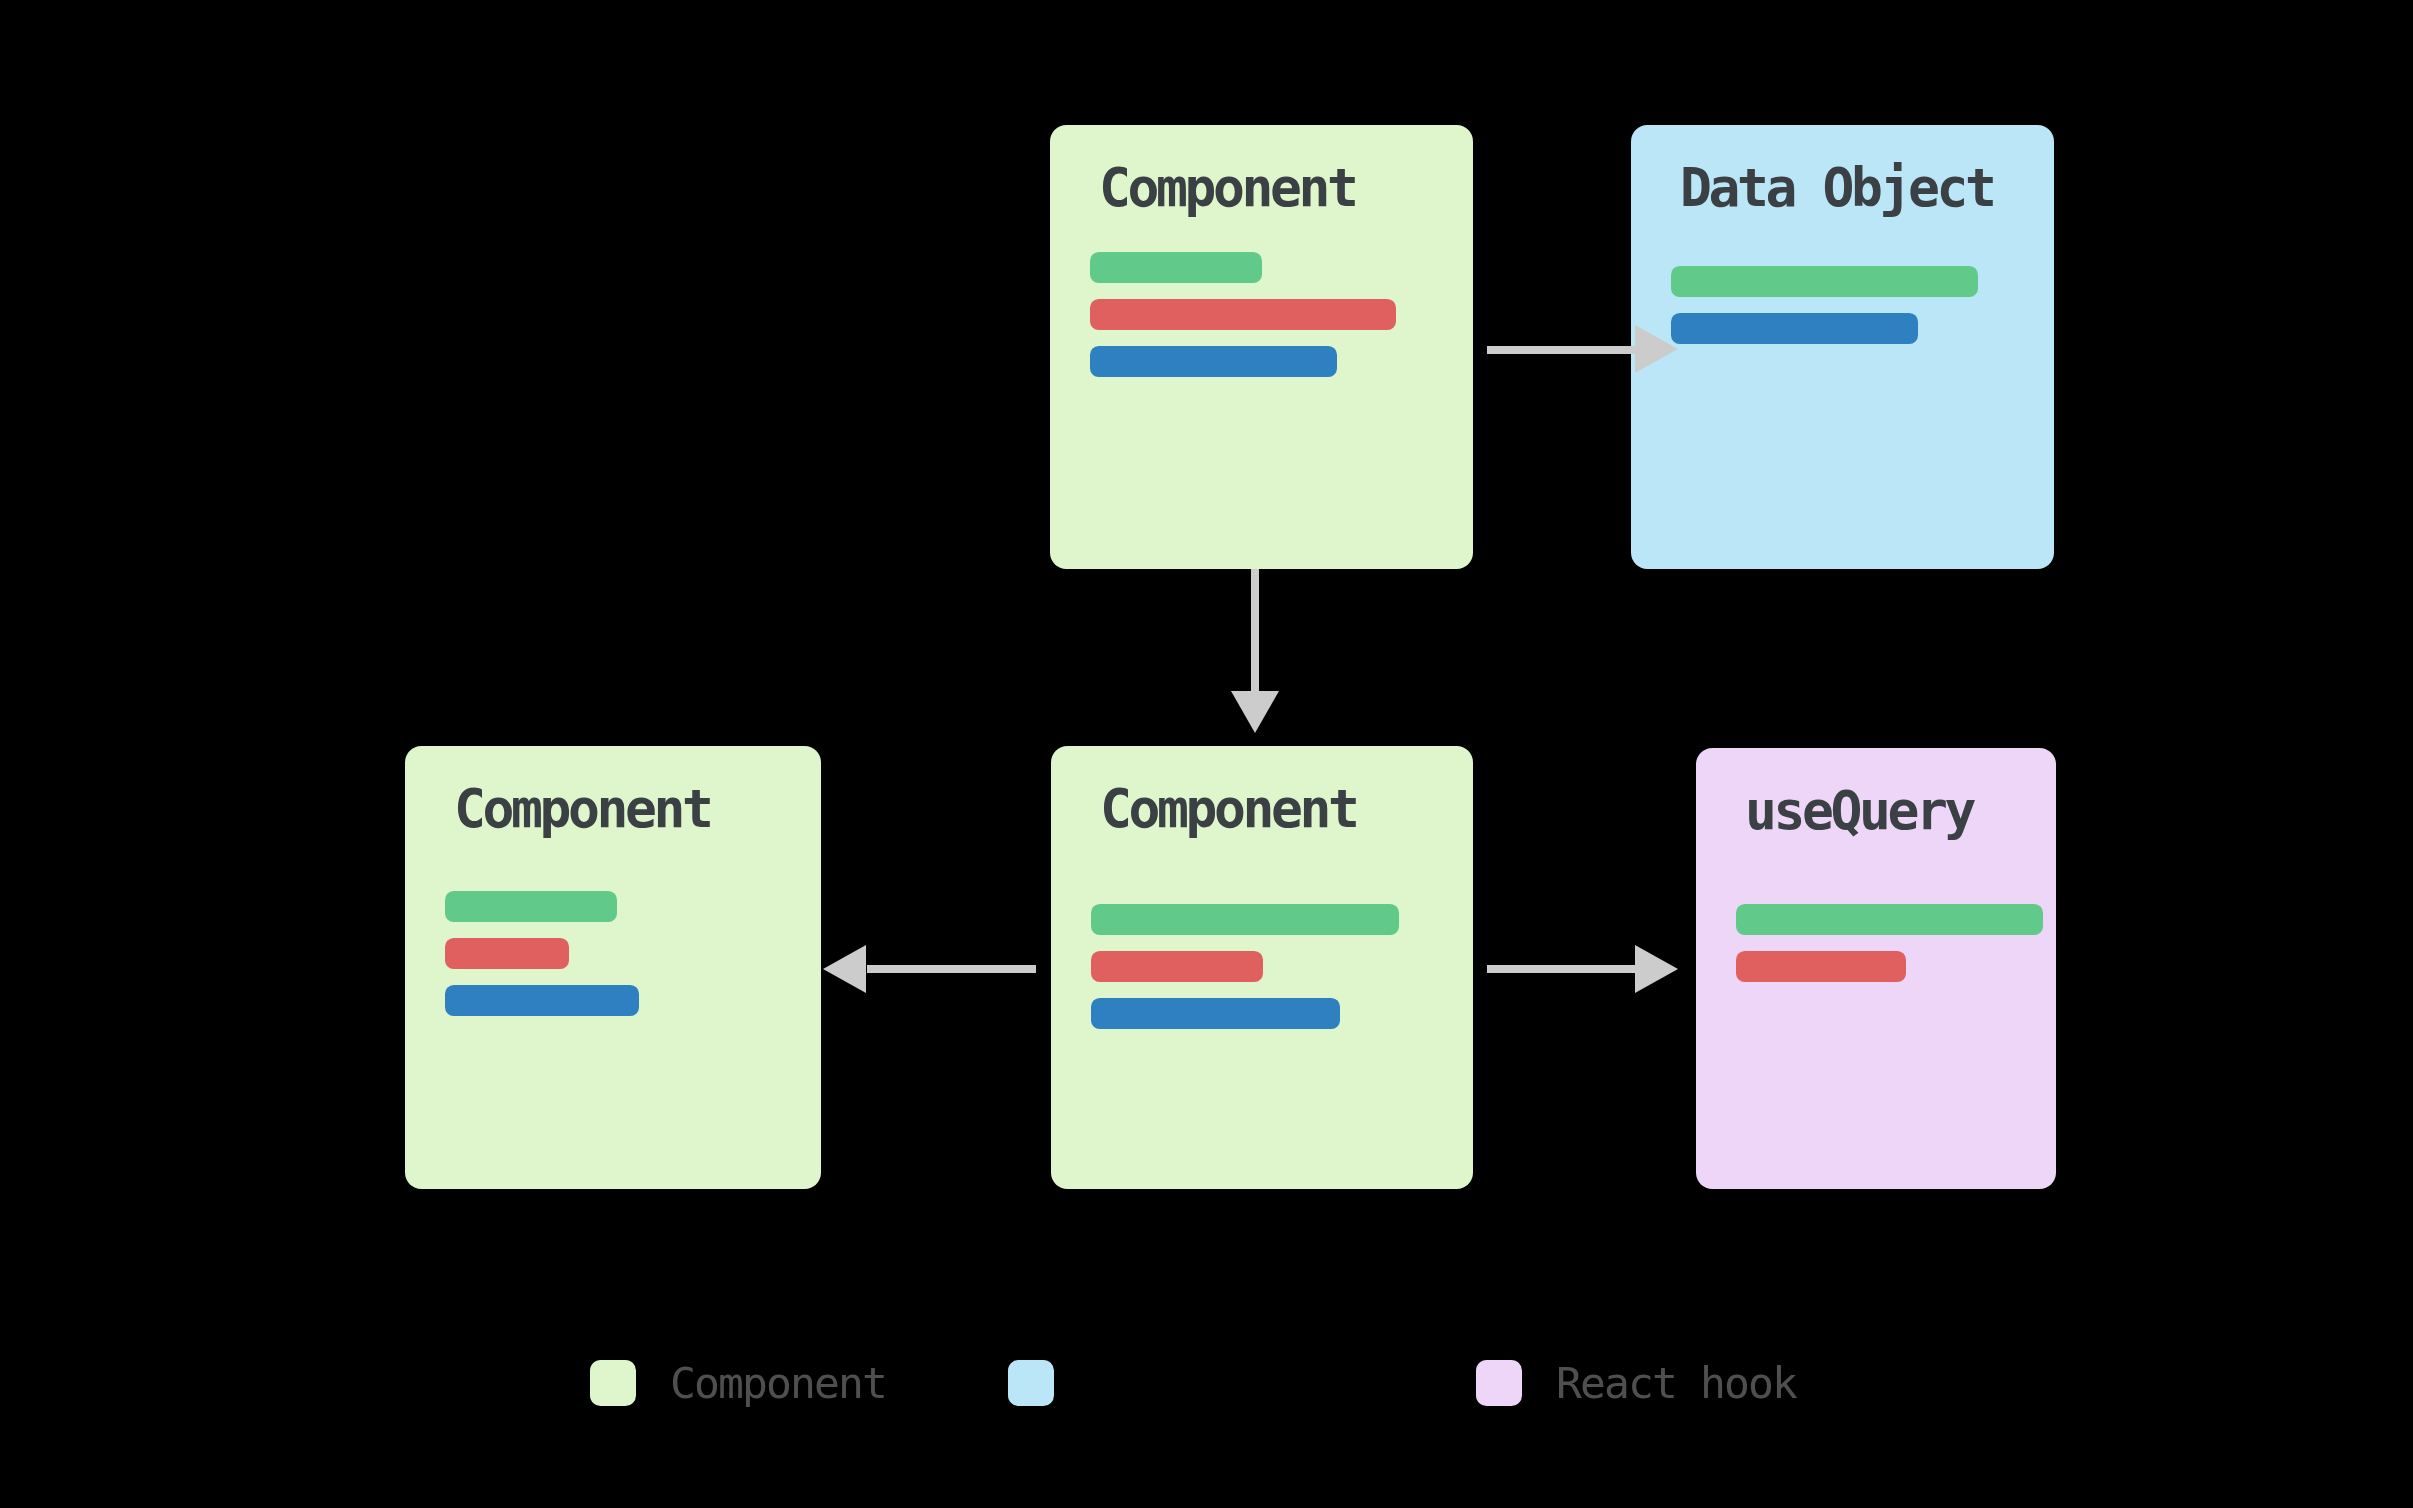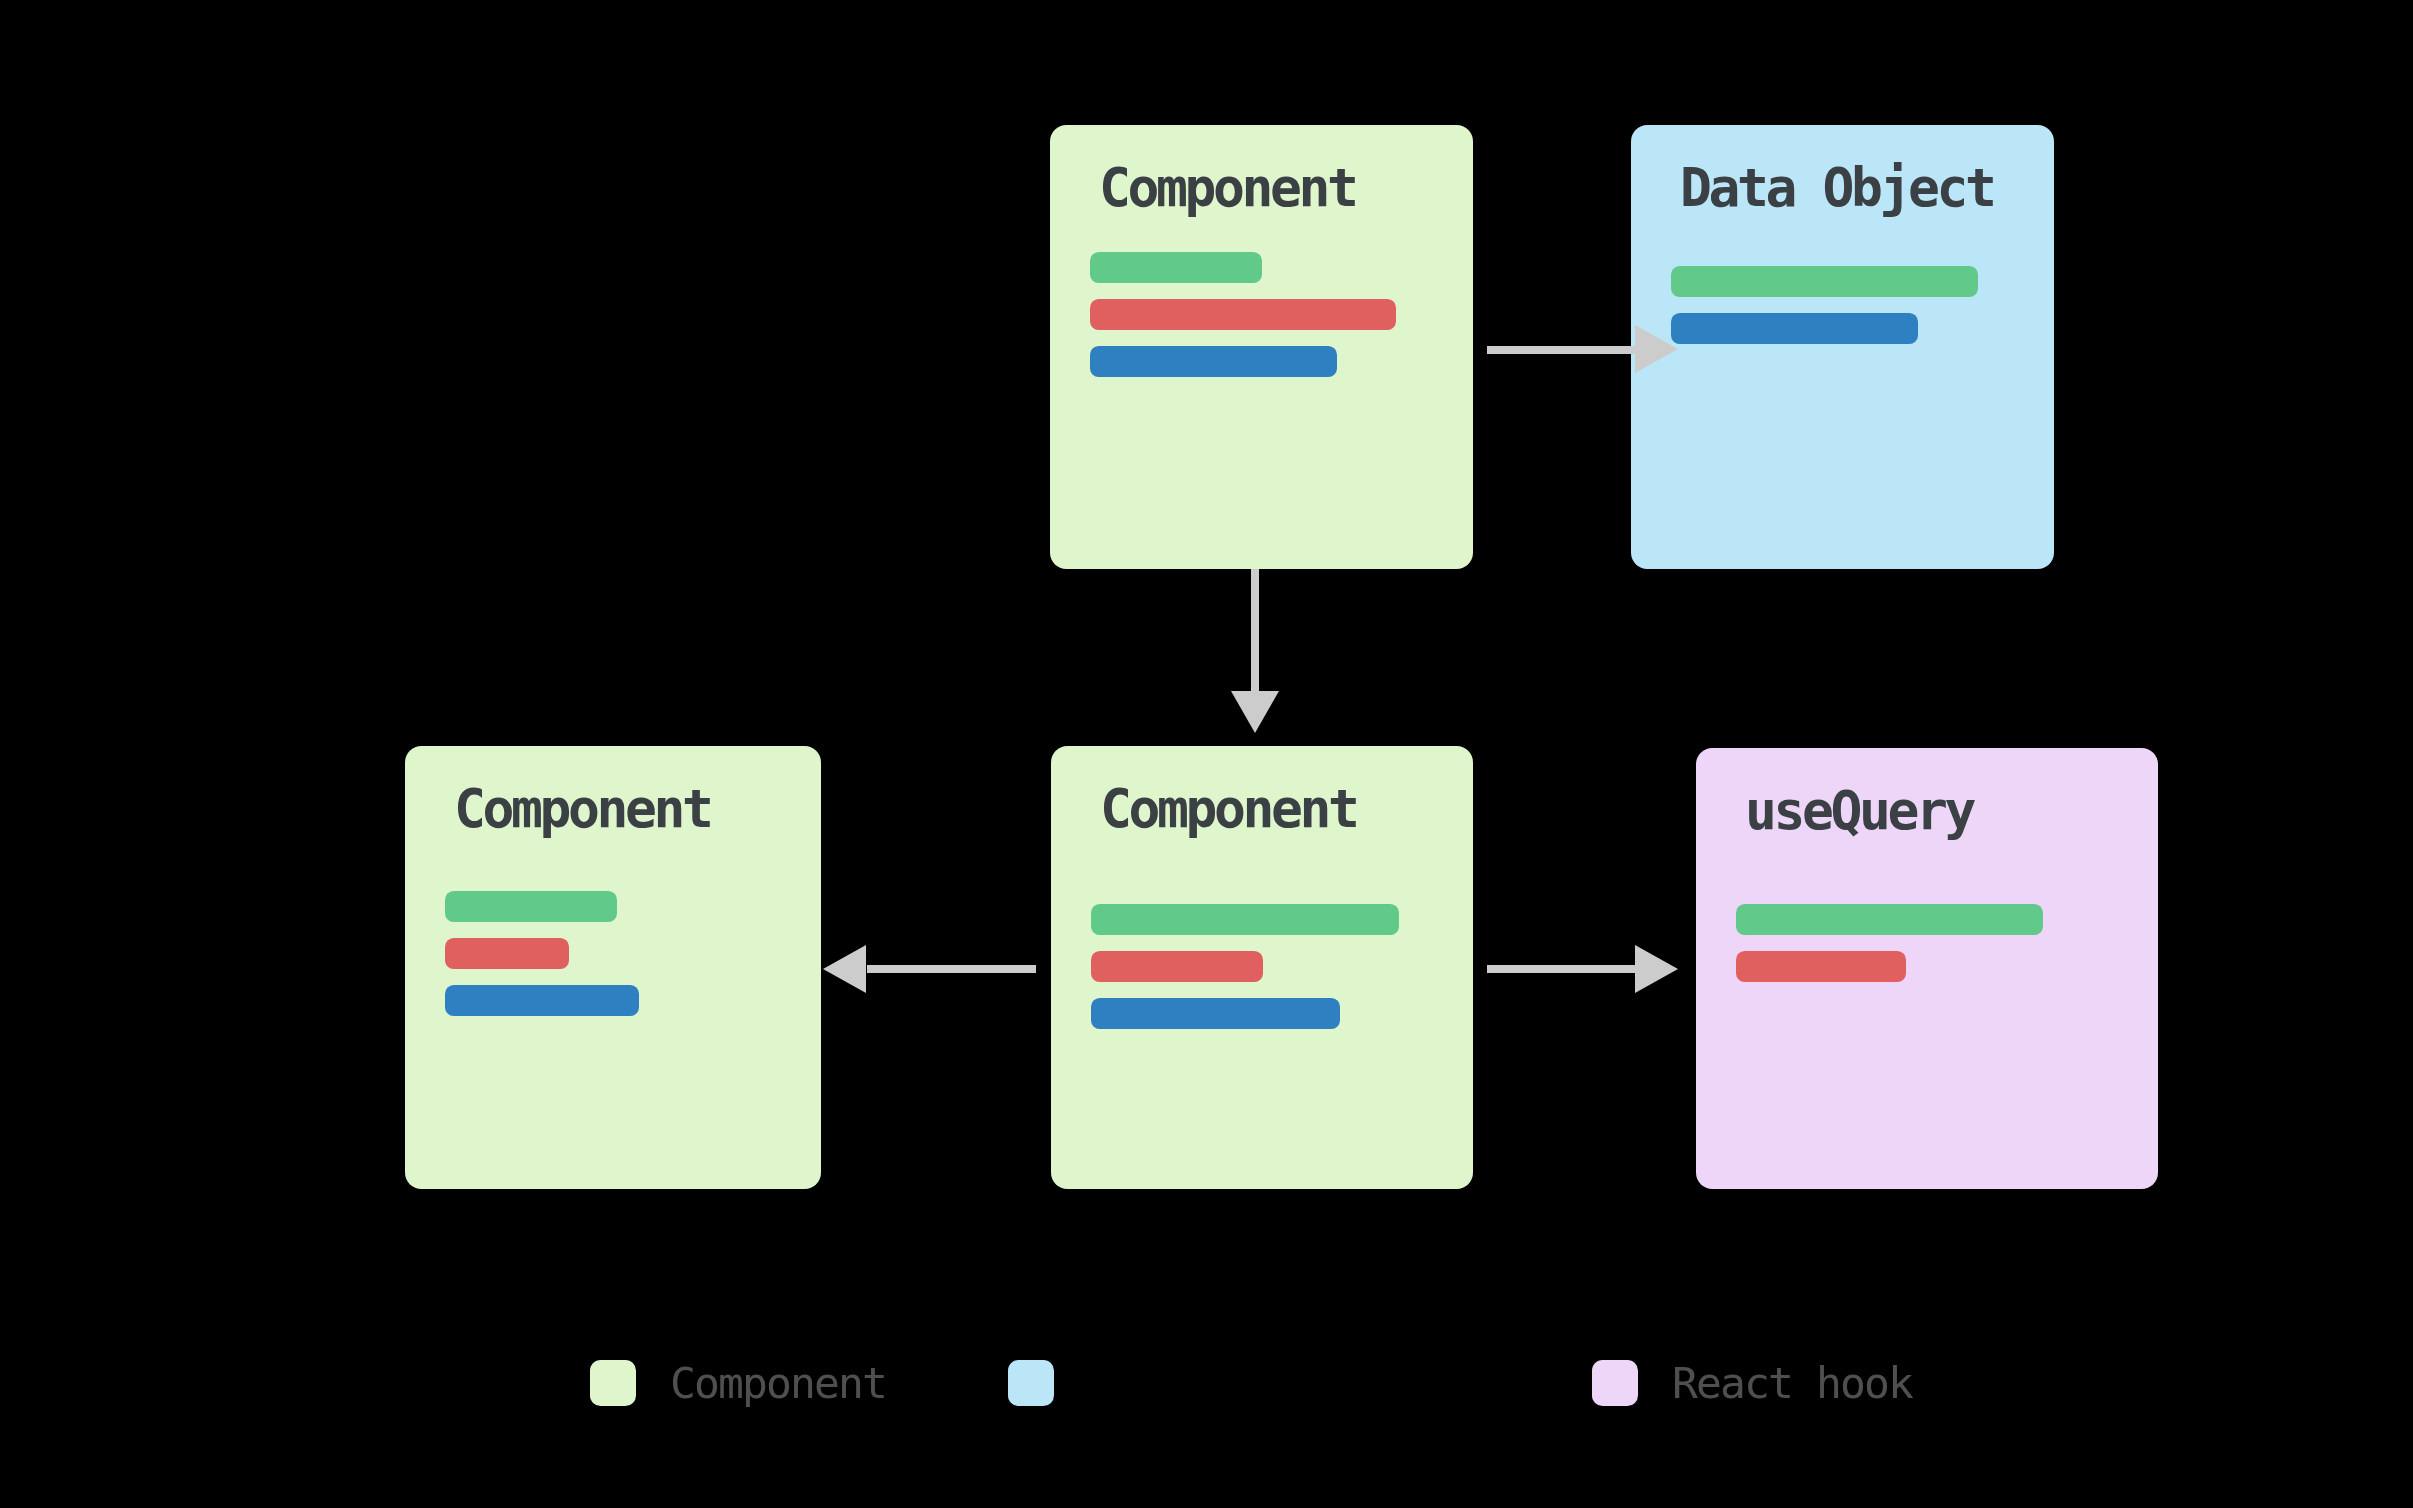--- a/index.html
+++ b/index.html
@@ -78,21 +78,21 @@
 
   <div class="card" style="left: 1051px; top: 746px; width: 422px; height: 443px; background: var(--component-fill);">
     <div class="card-title">Component</div>
     <div class="bars" style="top:158px;">
         <div class="bar" style="width: 308px; background: var(--bar-green);"></div>
         <div class="bar" style="width: 172px; background: var(--bar-red);"></div>
         <div class="bar" style="width: 249px; background: var(--bar-blue);"></div>
       </div>
   </div>
 
-  <div class="card" style="left: 1696px; top: 748px; width: 462px; height: 441px; background: var(--react-hook-fill);">
+  <div class="card" style="left: 1696px; top: 748px; width: 360px; height: 441px; background: var(--react-hook-fill);">
     <div class="card-title">useQuery</div>
     <div class="bars" style="top:156px;">
         <div class="bar" style="width: 307px; background: var(--bar-green);"></div>
         <div class="bar" style="width: 170px; background: var(--bar-red);"></div>
       </div>
   </div>
 
   <div>
     <div class="shaft" style="left:1487px;top:346px;width:148px;height:8.2px;"></div>
     <div class="head head-right" style="left:1635px;top:325px;"></div>
@@ -114,20 +114,20 @@
   </div>
 
   <div class="legend">
     <div class="legend-item" style="left:590px;">
       <div class="swatch" style="background: var(--component-fill);"></div>
       <div class="legend-label">Component</div>
     </div>
     <div class="legend-item" style="left:1008px;">
       <div class="swatch" style="background: var(--domain-object-fill);"></div>
     </div>
-    <div class="legend-item" style="left:1592px;text-align:right;">
+    <div class="legend-item" style="left:1476px;text-align:right;">
       <div class="swatch" style="background: var(--react-hook-fill);"></div>
       <div class="legend-label">React hook</div>
     </div>
   </div>
 
 </div>
 
 
 </body></html>

